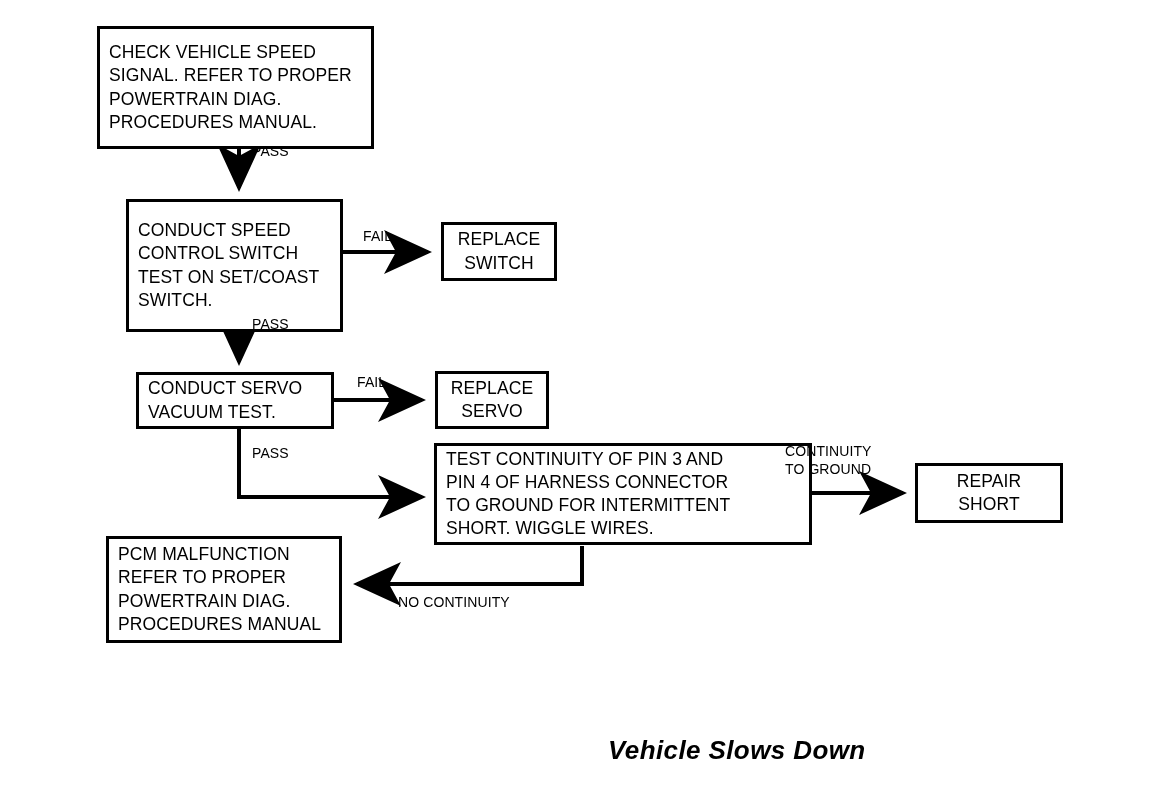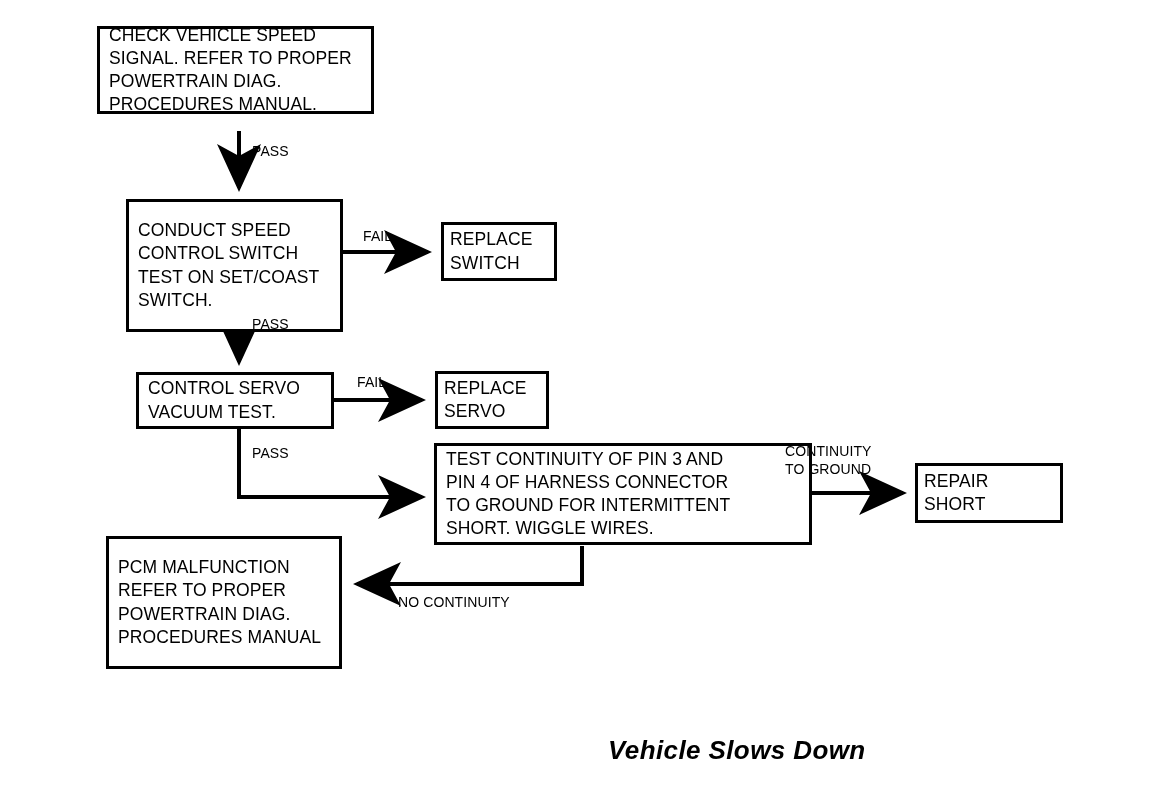--- a/index.html
+++ b/index.html
@@ -34,21 +34,21 @@
     letter-spacing: 0.1px;
     white-space: pre-line;
     color: #000000;
   }
   .node.left .txt {
     text-align: left;
     padding-left: 9px;
     padding-right: 4px;
   }
   .node.center .txt {
-    text-align: left;
+    text-align: center;
     padding: 0 6px;
   }
   .edge-label {
     position: absolute;
     font-size: 14px;
     line-height: 1.3;
     letter-spacing: 0.1px;
     white-space: pre-line;
     color: #000000;
   }
@@ -111,62 +111,62 @@
 
     <g>
       <path d="M 764 493 L 903 493" stroke="#000000" stroke-width="4" fill="none" marker-end="url(#arrowR)"></path>
     </g>
 
     <g>
       <path d="M 582 546 L 582 584 L 357 584" stroke="#000000" stroke-width="4" fill="none" marker-end="url(#arrowL)"></path>
     </g>
   </svg>
 
-  <div class="node left" style="left:97px; top:26px; width:277px; height:88px;">
+  <div class="node left" style="left:97px; top:26px; width:277px; height:123px;">
     <div class="txt">CHECK VEHICLE SPEED
 SIGNAL. REFER TO PROPER
 POWERTRAIN DIAG.
 PROCEDURES MANUAL.</div>
   </div>
 
   <div class="node left" style="left:126px; top:199px; width:217px; height:133px;">
     <div class="txt">CONDUCT SPEED
 CONTROL SWITCH
 TEST ON SET/COAST
 SWITCH.</div>
   </div>
 
   <div class="node center" style="left:441px; top:222px; width:116px; height:59px;">
     <div class="txt">REPLACE
 SWITCH</div>
   </div>
 
   <div class="node left" style="left:136px; top:372px; width:198px; height:57px;">
-    <div class="txt">CONTROL SERVO
+    <div class="txt">CONDUCT SERVO
 VACUUM TEST.</div>
   </div>
 
   <div class="node center" style="left:435px; top:371px; width:114px; height:58px;">
     <div class="txt">REPLACE
 SERVO</div>
   </div>
 
   <div class="node left" style="left:434px; top:443px; width:378px; height:102px;">
     <div class="txt">TEST CONTINUITY OF PIN 3 AND
 PIN 4 OF HARNESS CONNECTOR
 TO GROUND FOR INTERMITTENT
 SHORT. WIGGLE WIRES.</div>
   </div>
 
   <div class="node center" style="left:915px; top:463px; width:148px; height:60px;">
     <div class="txt">REPAIR
 SHORT</div>
   </div>
 
-  <div class="node left" style="left:106px; top:536px; width:236px; height:133px;">
+  <div class="node left" style="left:106px; top:536px; width:236px; height:107px;">
     <div class="txt">PCM MALFUNCTION
 REFER TO PROPER
 POWERTRAIN DIAG.
 PROCEDURES MANUAL</div>
   </div>
 
   <div class="edge-label" style="left:252px; top:142px;">PASS</div>
 
   <div class="edge-label" style="left:363px; top:227px;">FAIL</div>
 

